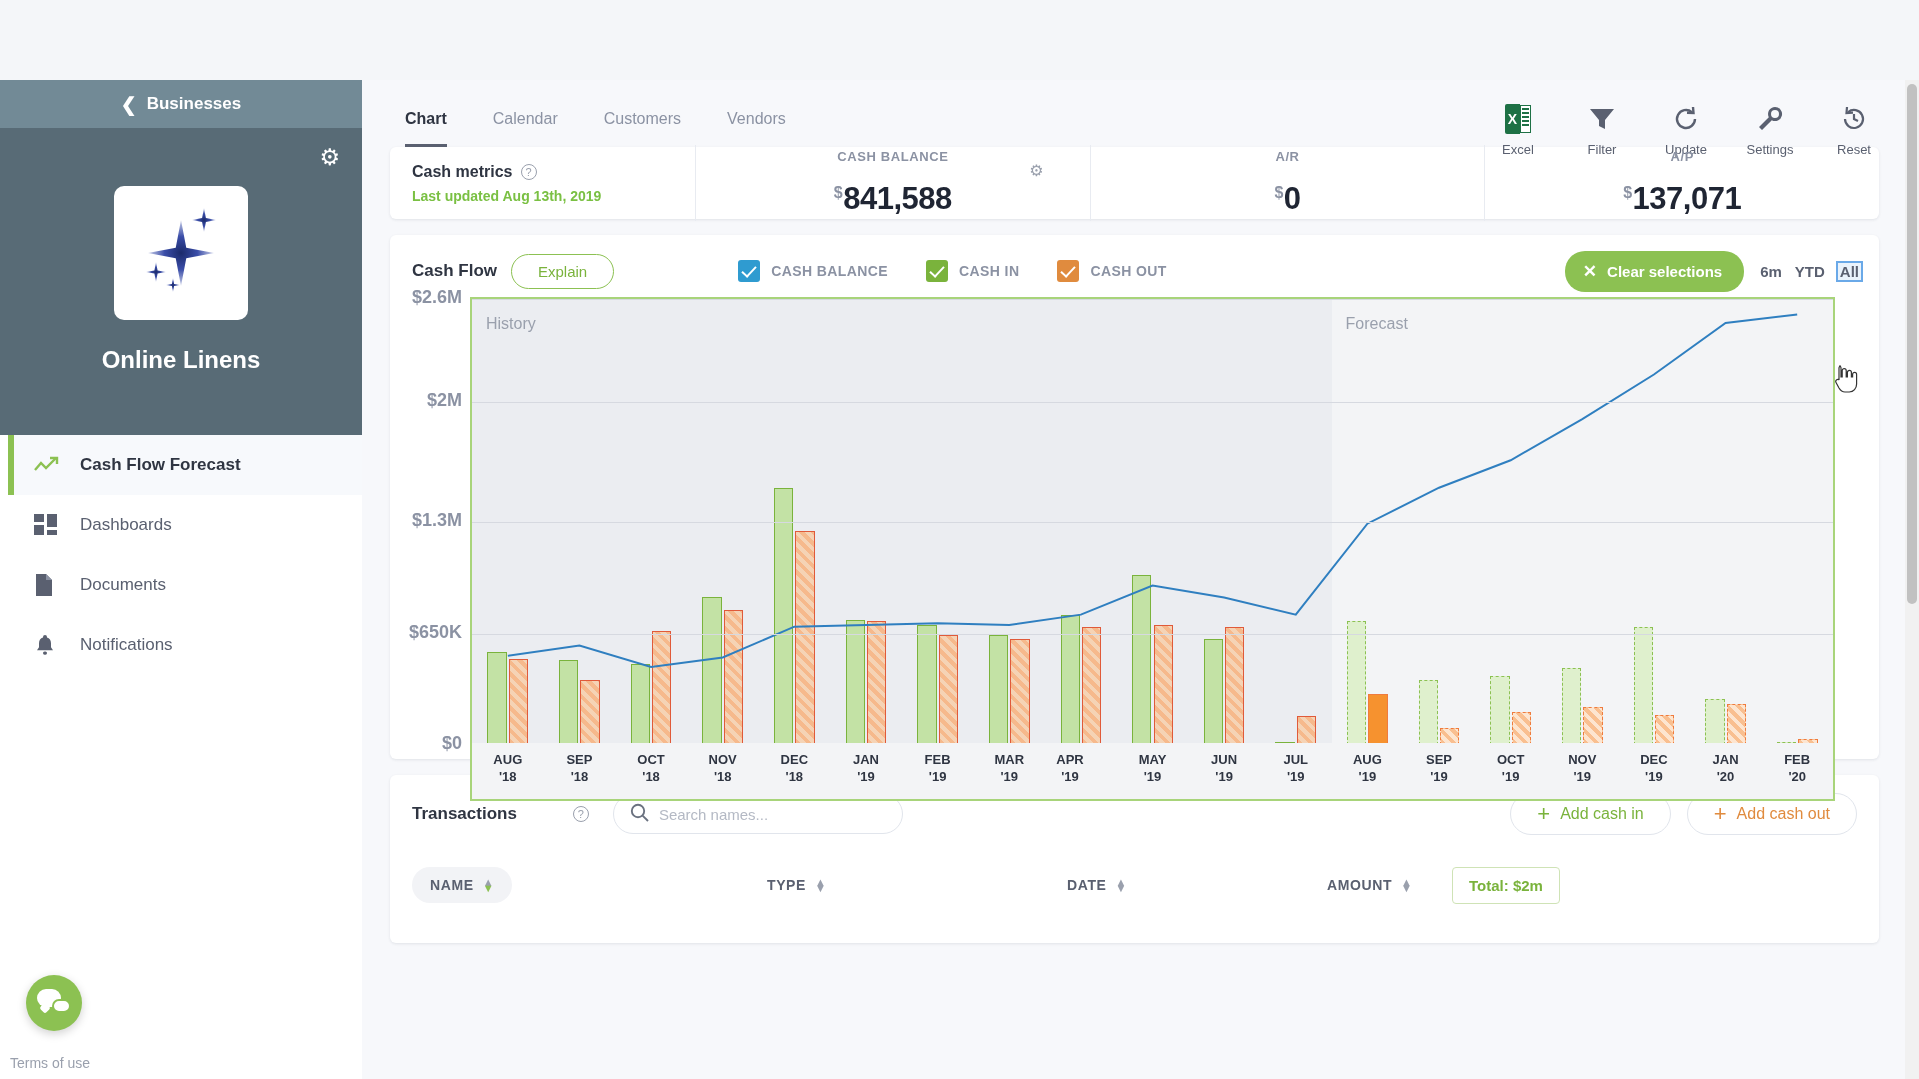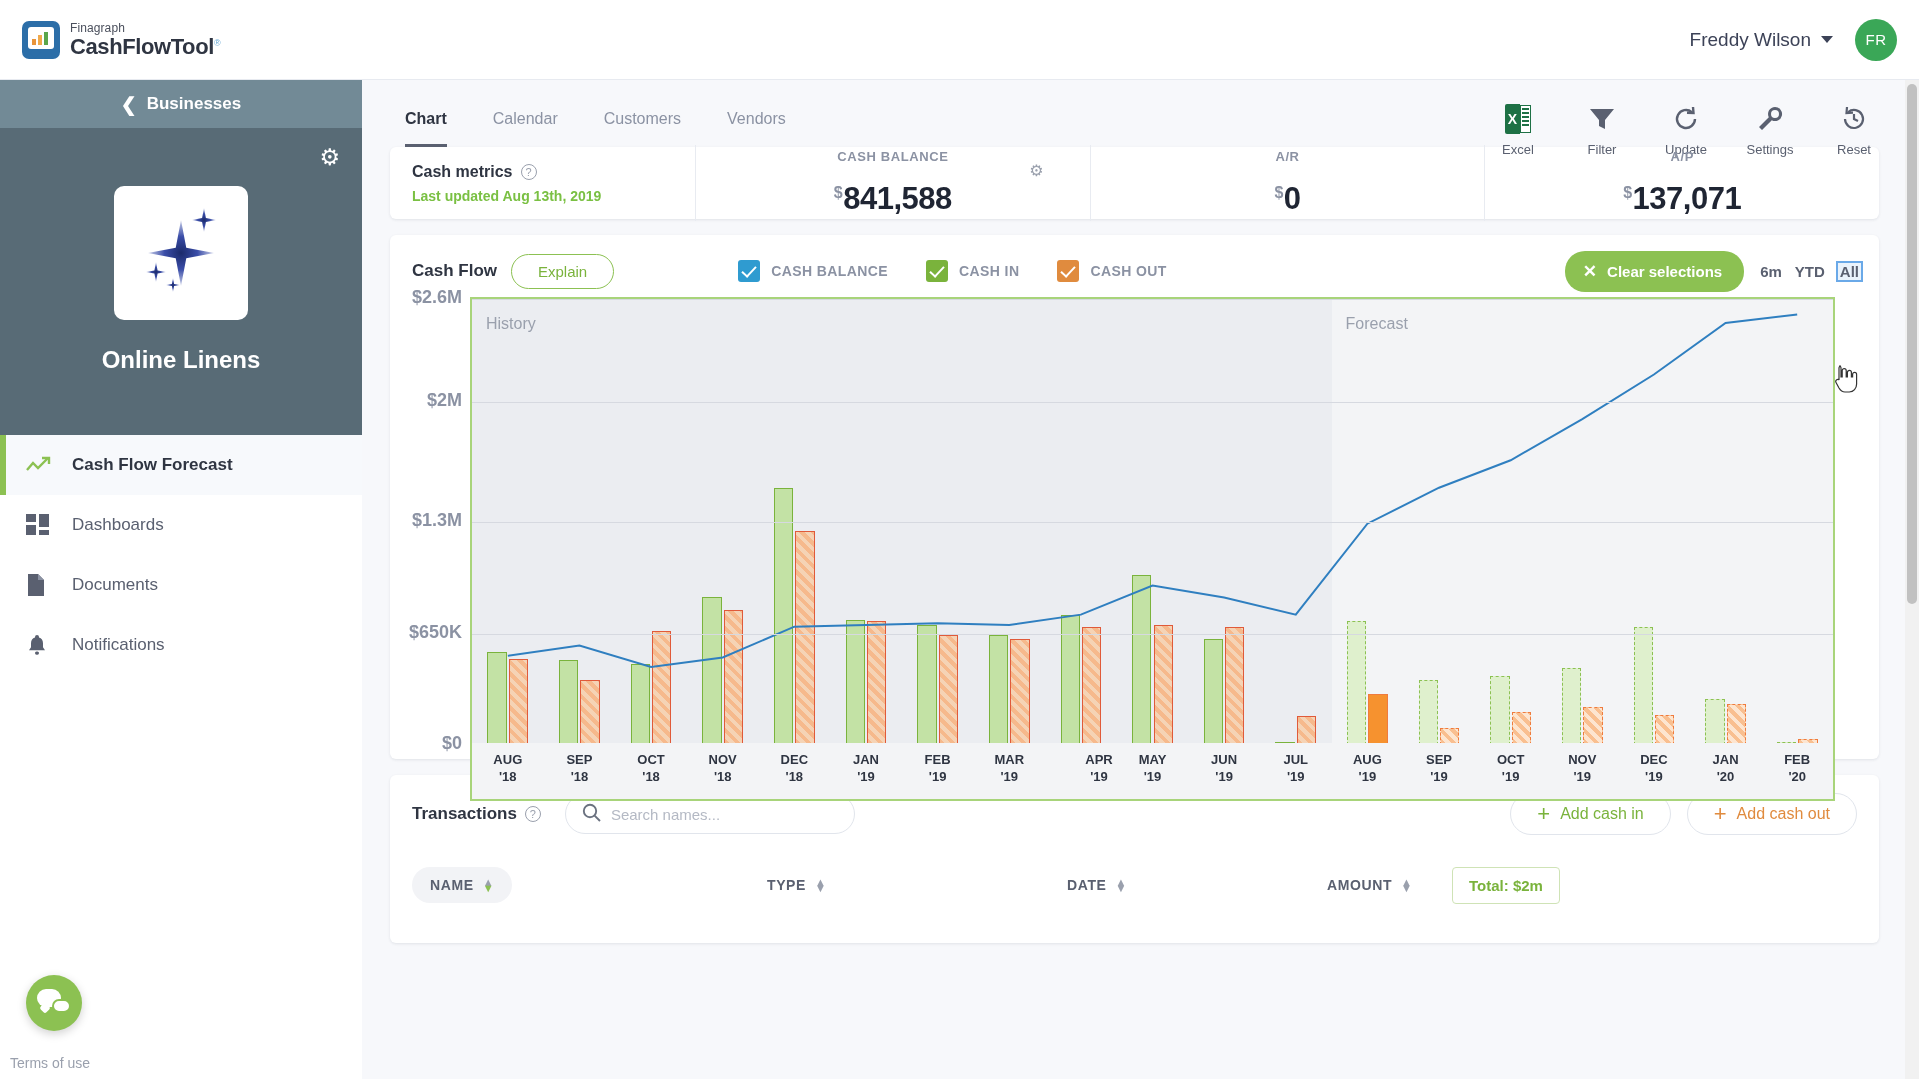--- a/index.html
+++ b/index.html
@@ -82,21 +82,21 @@
   .star-s1 { left: 66px; top: 10px; width: 24px; height: 24px;
     clip-path: polygon(50% 0%, 58% 42%, 100% 50%, 58% 58%, 50% 100%, 42% 58%, 0% 50%, 42% 42%); }
   .star-s2 { left: 20px; top: 64px; width: 20px; height: 20px;
     clip-path: polygon(50% 0%, 58% 42%, 100% 50%, 58% 58%, 50% 100%, 42% 58%, 0% 50%, 42% 42%); }
   .star-s3 { left: 40px; top: 80px; width: 14px; height: 14px;
     clip-path: polygon(50% 0%, 58% 42%, 100% 50%, 58% 58%, 50% 100%, 42% 58%, 0% 50%, 42% 42%); }
   .biz-name { color: #fff; font-size: 24px; font-weight: bold; margin-top: 26px; }
 
   .nav-item {
     display: flex; align-items: center; height: 60px; padding-left: 26px;
-    cursor: pointer; position: relative; color: #5a6070; font-size: 17px;
+    cursor: pointer; position: relative; color: #5a6070; font-size: 17px; margin-left: 8px;
   }
   .nav-item.active { background: #f7f9fc; color: #2f3542; font-weight: bold; }
   .nav-item.active:before {
     content: ""; position: absolute; left: 0; top: 0; bottom: 0; width: 6px; background: #8cc152;
   }
   .nav-icon { width: 46px; display: flex; align-items: center; justify-content: flex-start; }
   .terms {
     position: absolute; left: 10px; bottom: 8px; color: #9aa0ad; font-size: 14px;
   }
   .chat-bubble {
@@ -201,21 +201,21 @@
     border: 2px solid #a8d47a; border-top: none; background: #f3f4f6;
   }
   .xlab {
     position: absolute; top: 8px; text-align: center; font-size: 13px; font-weight: bold;
     color: #2f3542; line-height: 17px; transform: translateX(-50%);
   }
 
   
   .tx-card { padding: 18px 22px 0 22px; height: 168px; }
   .tx-head { display: flex; align-items: center; }
-  .tx-title { font-size: 17px; font-weight: bold; color: #2f3542; display: flex; align-items: center; }
+  .tx-title { font-size: 17px; font-weight: bold; color: #2f3542; display: flex; align-items: center; gap: 48px; }
   .search-box {
     margin-left: 24px; width: 290px; height: 40px; border: 1px solid #e1e5ec; border-radius: 22px;
     display: flex; align-items: center; padding: 0 16px; cursor: text;
   }
   .search-box input {
     border: none; outline: none; font-size: 15px; color: #3c4257; margin-left: 10px;
     width: 100%; font-family: "Liberation Sans", sans-serif; background: transparent;
   }
   .search-box input::placeholder { color: #b4b9c4; }
   .tx-actions { margin-left: auto; display: flex; gap: 16px; }
@@ -241,41 +241,20 @@
   
   .scroll-track { position: absolute; right: 0; top: 80px; bottom: 0; width: 14px; background: #f1f1f1; z-index: 40; }
   .scroll-thumb { position: absolute; left: 2px; width: 10px; background: #c1c1c1; border-radius: 5px; }
   .cursor-ptr { position: absolute; z-index: 60; pointer-events: none; }
 </style>
 </head>
 <body>
 
 <div class="app">
 
-  <div class="topbar">
-    <div class="logo-wrap">
-      <div class="logo-mark">
-        <div class="tail"></div>
-        <div class="bars">
-            <i></i>
-            <i></i>
-            <i></i>
-          </div>
-      </div>
-      <div class="logo-text">
-        <div class="logo-top">Finagraph</div>
-        <div class="logo-bottom"><span>CashFlowTool</span><span class="tm">®</span></div>
-      </div>
-    </div>
-    <div class="topbar-right">
-      <div class="user-name">Freddy Wilson</div>
-      <div class="caret-down"></div>
-      <div class="avatar">FR</div>
-    </div>
-  </div>
 
   <div class="sidebar">
     <div class="biz-back">
       <span class="chev">❮</span>
       <span>Businesses</span>
     </div>
     <div class="biz-card">
       <div class="gear-top">⚙</div>
       <div class="biz-logo">
         <div class="spark">
@@ -514,21 +493,21 @@
           </div>
         <div class="xaxis" id="xaxis" style="top: 446px;">
             <div class="xlab" style="left: 35.8158px;">AUG<br>'18</div>
             <div class="xlab" style="left: 107.447px;">SEP<br>'18</div>
             <div class="xlab" style="left: 179.079px;">OCT<br>'18</div>
             <div class="xlab" style="left: 250.711px;">NOV<br>'18</div>
             <div class="xlab" style="left: 322.342px;">DEC<br>'18</div>
             <div class="xlab" style="left: 393.974px;">JAN<br>'19</div>
             <div class="xlab" style="left: 465.605px;">FEB<br>'19</div>
             <div class="xlab" style="left: 537.237px;">MAR<br>'19</div>
-            <div class="xlab" style="left: 627px;">APR<br>'19</div>
+            <div class="xlab" style="left: 598px;">APR<br>'19</div>
             <div class="xlab" style="left: 680.5px;">MAY<br>'19</div>
             <div class="xlab" style="left: 752.132px;">JUN<br>'19</div>
             <div class="xlab" style="left: 823.763px;">JUL<br>'19</div>
             <div class="xlab" style="left: 895.395px;">AUG<br>'19</div>
             <div class="xlab" style="left: 967.026px;">SEP<br>'19</div>
             <div class="xlab" style="left: 1038.66px;">OCT<br>'19</div>
             <div class="xlab" style="left: 1110.29px;">NOV<br>'19</div>
             <div class="xlab" style="left: 1181.92px;">DEC<br>'19</div>
             <div class="xlab" style="left: 1253.55px;">JAN<br>'20</div>
             <div class="xlab" style="left: 1325.18px;">FEB<br>'20</div>

